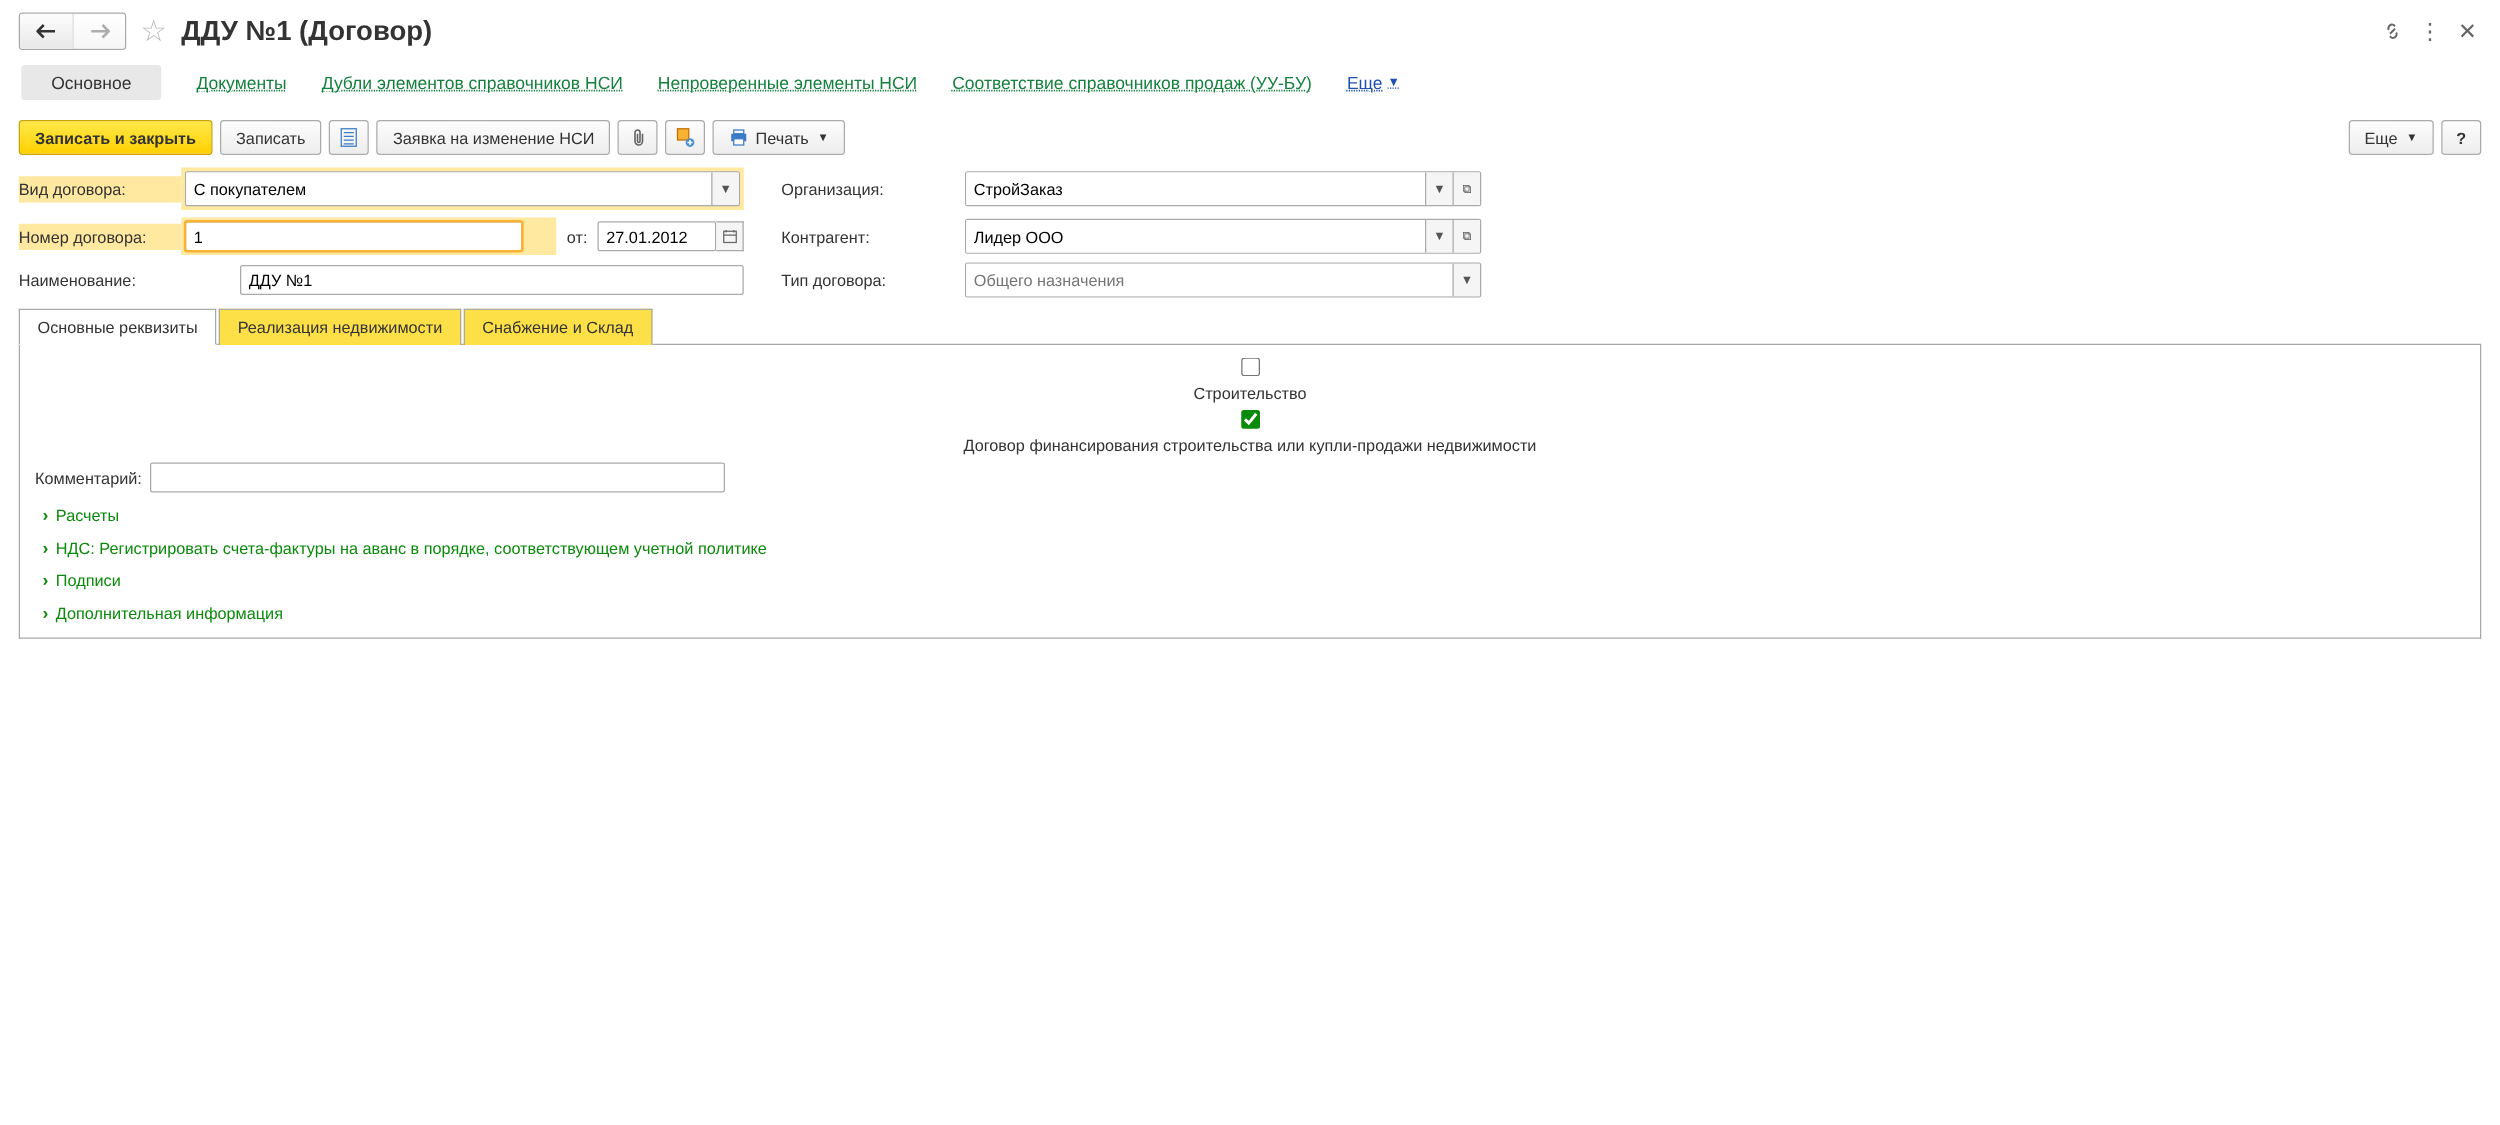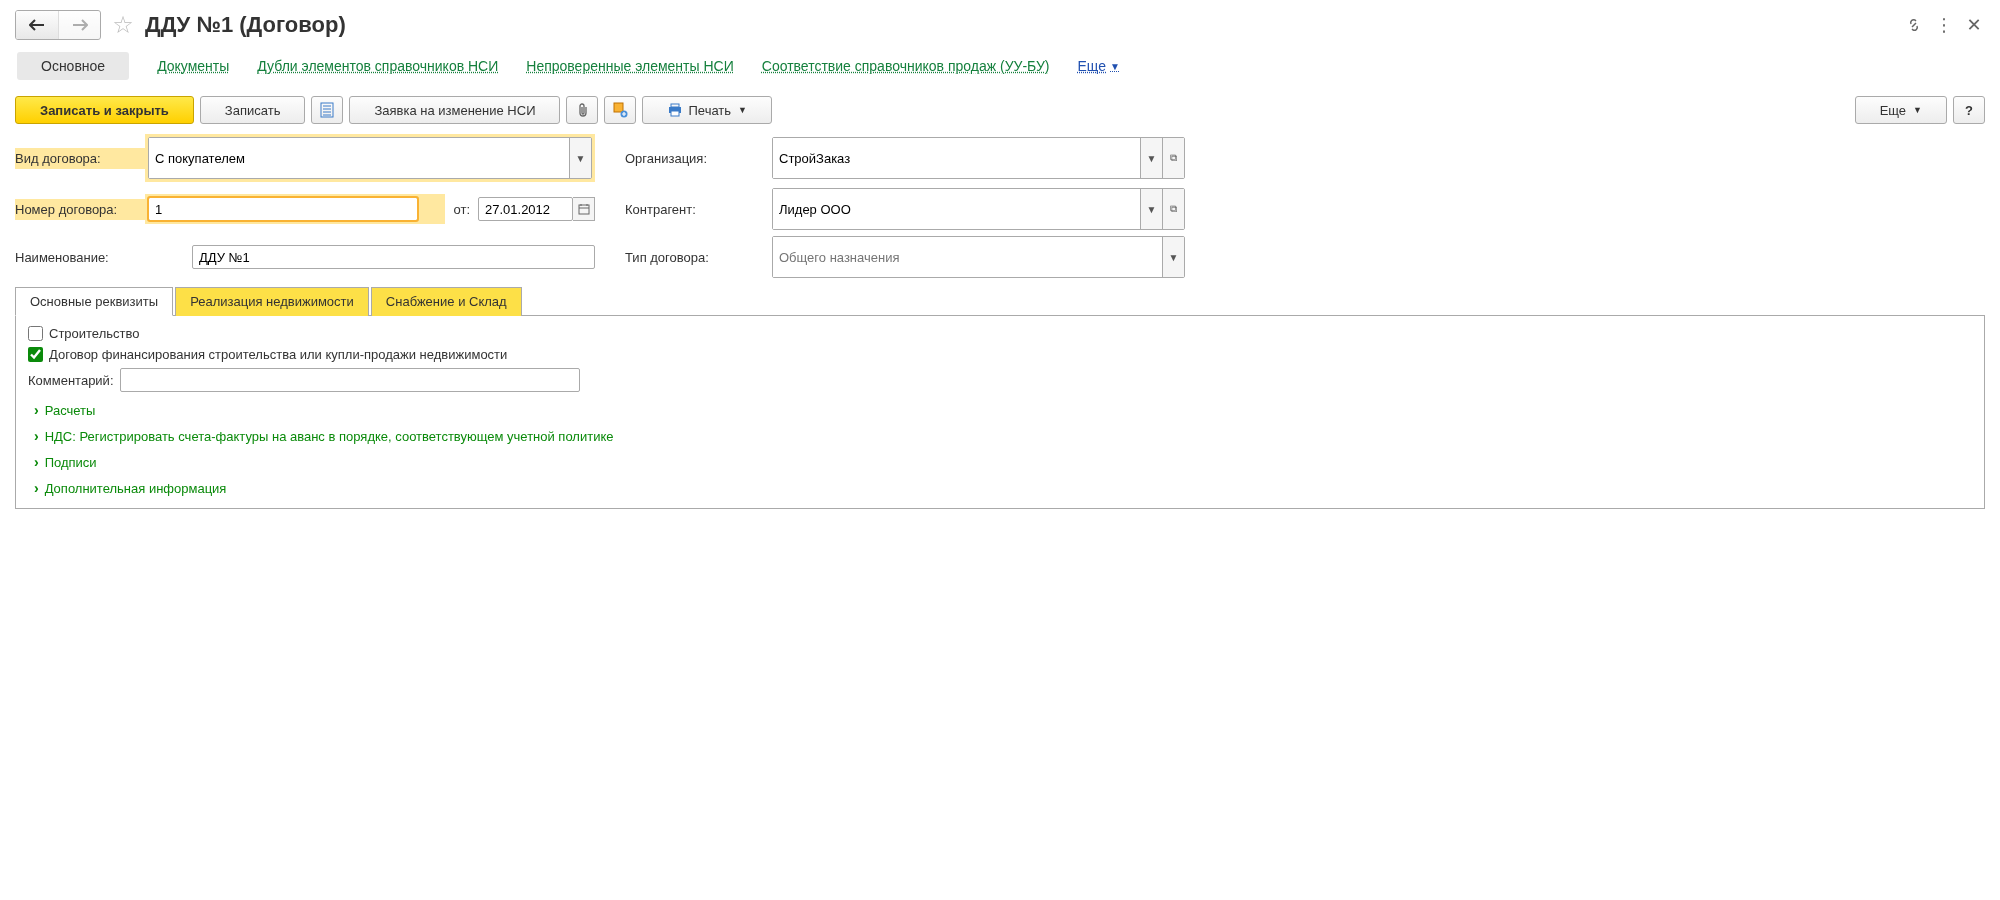--- a/index.html
+++ b/index.html
@@ -15,47 +15,47 @@
 .title { font-size: 22px; font-weight: bold; color: #333; }
 .header-spacer { flex: 1; }
 .header-icon { width: 22px; height: 22px; display: flex; align-items: center; justify-content: center; color: #666; cursor: pointer; font-size: 18px; }
 
 .navbar { display: flex; align-items: center; gap: 28px; margin-bottom: 16px; padding-left: 2px; }
 .navbar a { color: #15803d; text-decoration: underline dotted; cursor: pointer; font-size: 14px; }
 .navbar .active { background: #e8e8e8; padding: 6px 24px; border-radius: 3px; color: #333; text-decoration: none; font-size: 14px; }
 .navbar .more { color: #2050b0; text-decoration: underline dotted; display: inline-flex; align-items: center; gap: 4px; }
 
 .toolbar { display: flex; align-items: center; gap: 6px; margin-bottom: 10px; }
-.tb-btn { height: 28px; padding: 0 24px; border: 1px solid #aaa; border-radius: 3px; background: linear-gradient(#fdfdfd,#ededed); cursor: pointer; display: inline-flex; align-items: center; gap: 5px; font-size: 13px; color: #333; }
+.tb-btn { height: 28px; padding: 0 12px; border: 1px solid #aaa; border-radius: 3px; background: linear-gradient(#fdfdfd,#ededed); cursor: pointer; display: inline-flex; align-items: center; gap: 5px; font-size: 13px; color: #333; }
 .tb-btn.primary { background: linear-gradient(#ffe94a,#ffd000); border-color: #c9a400; font-weight: bold; }
 .tb-btn.icon-only { width: 32px; padding: 0; justify-content: center; }
 .tb-spacer { flex: 1; }
 
 .form-grid { display: grid; grid-template-columns: 580px 560px; gap: 6px 30px; margin-bottom: 8px; }
 .form-row { display: flex; align-items: center; }
 .form-label { width: 130px; text-align: left; color: #333; font-size: 13px; }
 .form-row.highlight .form-label { background: #ffe8a0; padding: 3px 0px; }
 .form-row.highlight .input-wrap { background: #ffe8a0; padding: 3px; }
 .input-wrap { display: flex; align-items: center; flex: 1; padding-left: 47px; }
-.combo { display: flex; border: 1px solid #aaa; border-radius: 2px; background: #fff; height: 42px; flex: 1; }
+.combo { display: flex; border: 1px solid #aaa; border-radius: 2px; background: #fff; height: 28px; flex: 1; }
 .combo input { border: none; padding: 0 6px; flex: 1; font-size: 13px; outline: none; }
 .combo-btn { width: 22px; border-left: 1px solid #aaa; background: #f5f5f5; display: flex; align-items: center; justify-content: center; cursor: pointer; font-size: 10px; color: #555; }
 .text-input { border: 1px solid #aaa; border-radius: 2px; height: 24px; padding: 0 6px; font-size: 13px; flex: 1; outline: none; }
 .form-row.highlight .text-input.num { outline: 2px solid #f9b233; outline-offset: -1px; }
 .date-wrap { display: flex; align-items: center; }
 .date-wrap .text-input { width: 95px; flex: none; }
 .date-wrap .calbtn { width: 22px; height: 24px; border: 1px solid #aaa; border-left: none; background: #f5f5f5; display: flex; align-items: center; justify-content: center; font-size: 12px; cursor: pointer; }
 .sublabel { margin: 0 8px; font-size: 13px; }
 
 .tabs-strip { display: flex; border-bottom: 1px solid #aaa; }
 .tab { padding: 6px 14px; border: 1px solid #aaa; border-bottom: none; background: #fde047; cursor: pointer; font-size: 13px; margin-right: 2px; position: relative; top: 1px; }
 .tab.active { background: #fff; border-bottom: 1px solid #fff; }
 .tab-panel { border: 1px solid #aaa; border-top: none; padding: 10px 12px 12px; }
 
-.check-row { display: flex; align-items: center; gap: 6px; margin-bottom: 6px; font-size: 13px; }
+.check-row { display: flex; align-items: center; gap: 6px; margin-bottom: 6px; font-size: 13px; flex-direction: column; }
 .check-row input[type=checkbox] { width: 15px; height: 15px; accent-color: #0a8a0a; }
 
 .comment-row { display: flex; align-items: center; gap: 6px; margin-bottom: 10px; }
 .comment-row input { flex: 0 0 460px; }
 
 .collapsible { display: flex; align-items: center; gap: 6px; color: #0a8a0a; margin: 10px 0 0 6px; cursor: pointer; font-size: 13px; }
 .collapsible .chev { font-size: 14px; font-weight: bold; }
 
 .arrow-svg { width: 16px; height: 12px; }
 .help-btn { font-weight: bold; }

